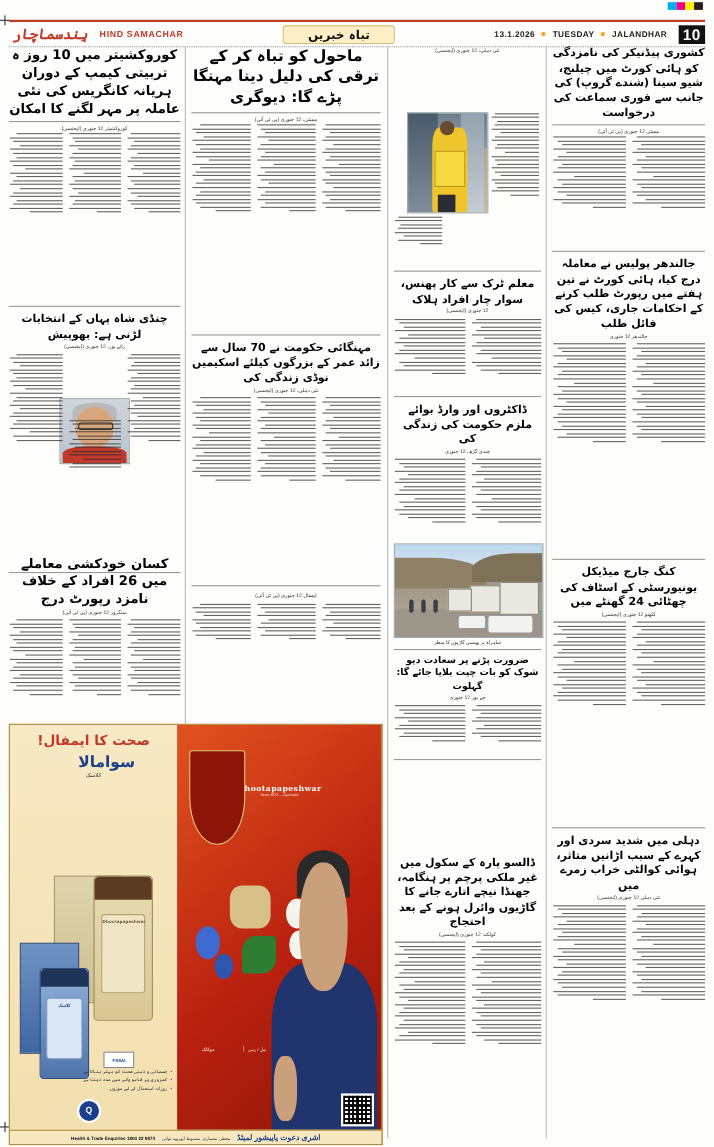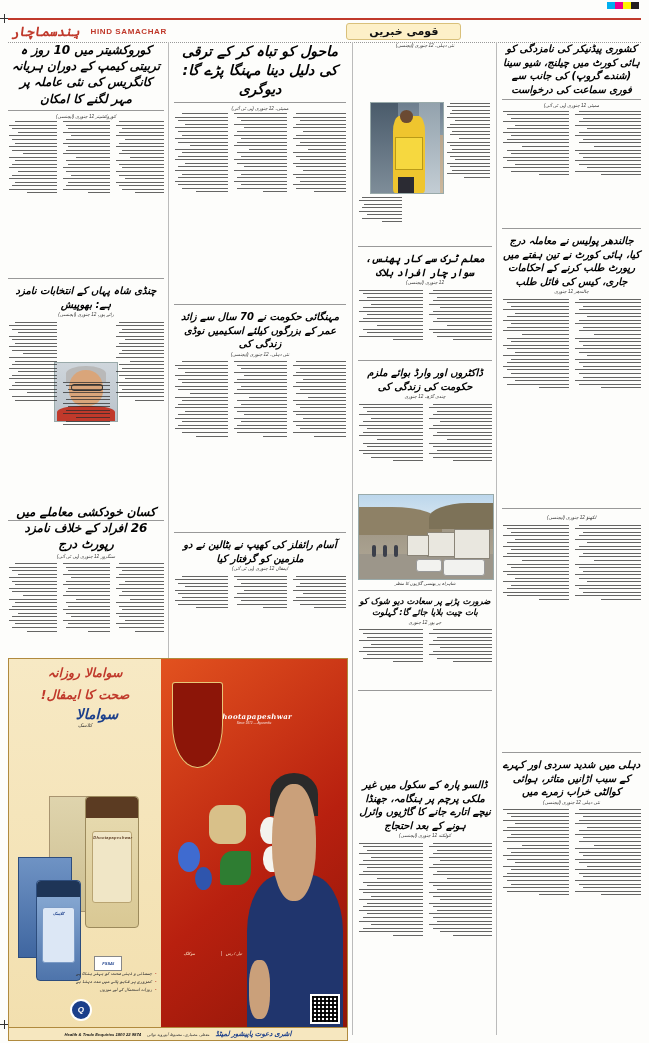--- a/index.html
+++ b/index.html
@@ -21,21 +21,21 @@
   .mast-en{font-size:8px;font-weight:bold;color:#c0392b;letter-spacing:.6px;margin-left:10px;}
   .mast-center{flex:1;display:flex;justify-content:center;}
   .ribbon{background:#fdf0c8;border:1px solid #d9c07a;border-radius:3px;padding:1px 22px;font-family:"DejaVu Sans",sans-serif;
           font-size:11px;color:#111;font-weight:bold;direction:rtl;}
   .mast-right{display:flex;align-items:center;gap:6px;font-size:7.5px;font-weight:bold;color:#222;letter-spacing:.4px;}
   .dot{width:4px;height:4px;border-radius:50%;background:#f5a623;display:inline-block;}
   .pageno{background:#111;color:#fff;font-size:14px;font-weight:bold;padding:0 4px;line-height:17px;margin-left:4px;}
 
   
   .grid{position:absolute;left:8px;right:8px;top:42px;bottom:8px;}
-  .col{position:absolute;top:0;bottom:0;font-style:italic;}
+  .col{position:absolute;top:0;bottom:0;}
   .vrule{position:absolute;top:0;bottom:0;width:1px;background:#bbb;}
   .hrule{position:absolute;height:1px;background:#999;}
 
   
   .hl{direction:rtl;text-align:center;font-family:"DejaVu Sans",sans-serif;color:#000;font-weight:bold;line-height:1.35;}
   .hl.xl{font-size:14px;}
   .hl.lg{font-size:12px;}
   .hl.md{font-size:10px;}
   .hl.sm{font-size:8.5px;}
   .hl.green{background:#dcebdc;padding:2px 1px;}
@@ -130,21 +130,29 @@
       <i class="y"></i>
       <i class="k"></i>
   </div>
   <div class="cropmark" style="left:0;top:14px"></div>
   <div class="cropmark" style="left:0;top:1020px"></div>
 
   <div class="masthead">
     <div class="mast-logo">ہِندسماچار</div>
     <div class="mast-en">HIND SAMACHAR</div>
     <div class="mast-center">
-      <div class="ribbon">قومی خبریں</div>
+      <div class="ribbon">تباہ خبریں</div>
+    </div>
+    <div class="mast-right">
+      <span>13.1.2026</span>
+      <span class="dot"></span>
+      <span>TUESDAY</span>
+      <span class="dot"></span>
+      <span>JALANDHAR</span>
+      <span class="pageno">10</span>
     </div>
   </div>
 
   <div class="grid">
 
     <div class="vrule" style="left:160px"></div>
     <div class="vrule" style="left:344px"></div>
     <div class="vrule" style="left:488px;top:0;bottom:0"></div>
 
     <div class="col" style="left:0;width:156px;">
@@ -222,21 +230,21 @@
               <div class="ln s92"></div>
               <div class="ln s98"></div>
               <div class="ln s60"></div>
             </div>
         </div>
       </div>
 
       <div class="hrule" style="position:absolute;top:236px;left:0;width:100%"></div>
 
       <div style="position:absolute;top:242px;left:0;width:100%">
-        <div class="hl md">چنڈی شاہ پہاں کے انتخابات نامزد ہے: بھوپیش</div>
+        <div class="hl md">چنڈی شاہ پہاں کے انتخابات لڑنی ہے: بھوپیش</div>
         <div class="byline">رائے پور، 12 جنوری (ایجنسی)</div>
         <div class="photo ph-port" style="position:absolute;left:46px;top:78px;width:62px;height:58px;">
           <div class="hair"></div>
           <div class="face"></div>
           <div class="glass"></div>
           <div class="shirt"></div>
         </div>
         <div class="txtcols body" style="margin-top:2px">
           <div>
               <div class="ln s92"></div>
@@ -544,21 +552,20 @@
               <div class="ln s98"></div>
               <div class="ln s86"></div>
               <div class="ln s60"></div>
             </div>
         </div>
       </div>
 
       <div class="hrule" style="position:absolute;top:490px;left:0;width:100%"></div>
 
       <div style="position:absolute;top:496px;left:0;width:100%">
-        <div class="hl md">آسام رائفلز کی کھیپ نے بٹالین نے دو ملزمین کو گرفتار کیا</div>
         <div class="byline">ایمفال 12 جنوری (پی ٹی آئی)</div>
         <div class="txtcols body" style="margin-top:2px">
           <div>
               <div class="ln s92"></div>
               <div class="ln s98"></div>
               <div class="ln s86"></div>
               <div class="ln s92"></div>
               <div class="ln s98"></div>
               <div class="ln s80"></div>
               <div class="ln s92"></div>
@@ -588,21 +595,20 @@
               <div class="ln s86"></div>
               <div class="ln s98"></div>
               <div class="ln s92"></div>
               <div class="ln s60"></div>
             </div>
         </div>
       </div>
 
       <div class="ad" style="left:-166px;top:616px;width:338px;height:381px;">
         <div class="ad-left">
-          <div class="ad-h1">سوامالا روزانہ</div>
           <div class="ad-h1">صحت کا ایمفال!</div>
           <div class="ad-h2">سوامالا</div>
           <div class="ad-h3">کلاسک</div>
 
           <div class="boxpk" style="left:26%;top:36%;width:40%;height:30%;"></div>
           <div class="boxpk blue" style="left:6%;top:52%;width:34%;height:26%;"></div>
           <div class="jar" style="left:50%;top:36%;width:34%;height:34%;">
             <div class="lid"></div>
             <div class="lbl">Dhootapapeshwar</div>
           </div>
@@ -1026,20 +1032,21 @@
               <div class="ln s80"></div>
               <div class="ln s92"></div>
               <div class="ln s45"></div>
             </div>
         </div>
       </div>
 
       <div class="hrule" style="position:absolute;top:466px;left:0;width:100%"></div>
 
       <div style="position:absolute;top:472px;left:0;width:100%">
+        <div class="hl md">کنگ جارج میڈیکل یونیورسٹی کے اسٹاف کی چھٹائی 24 گھنٹے میں</div>
         <div class="byline">لکھنؤ 12 جنوری (ایجنسی)</div>
         <div class="txtcols body" style="margin-top:2px">
           <div>
               <div class="ln s92"></div>
               <div class="ln s98"></div>
               <div class="ln s86"></div>
               <div class="ln s92"></div>
               <div class="ln s98"></div>
               <div class="ln s80"></div>
               <div class="ln s92"></div>

